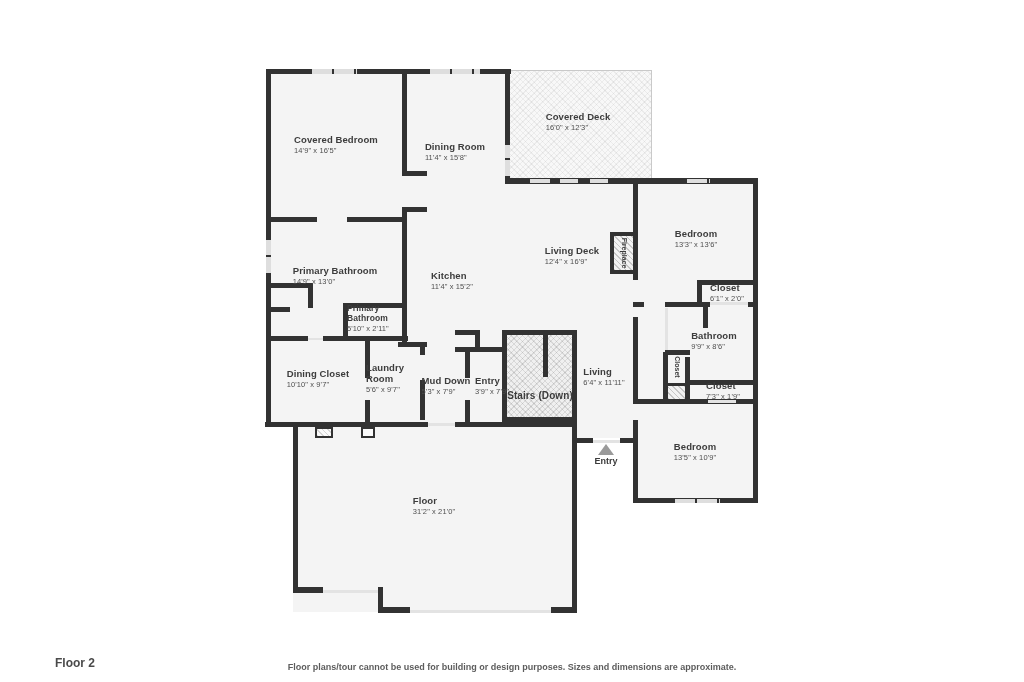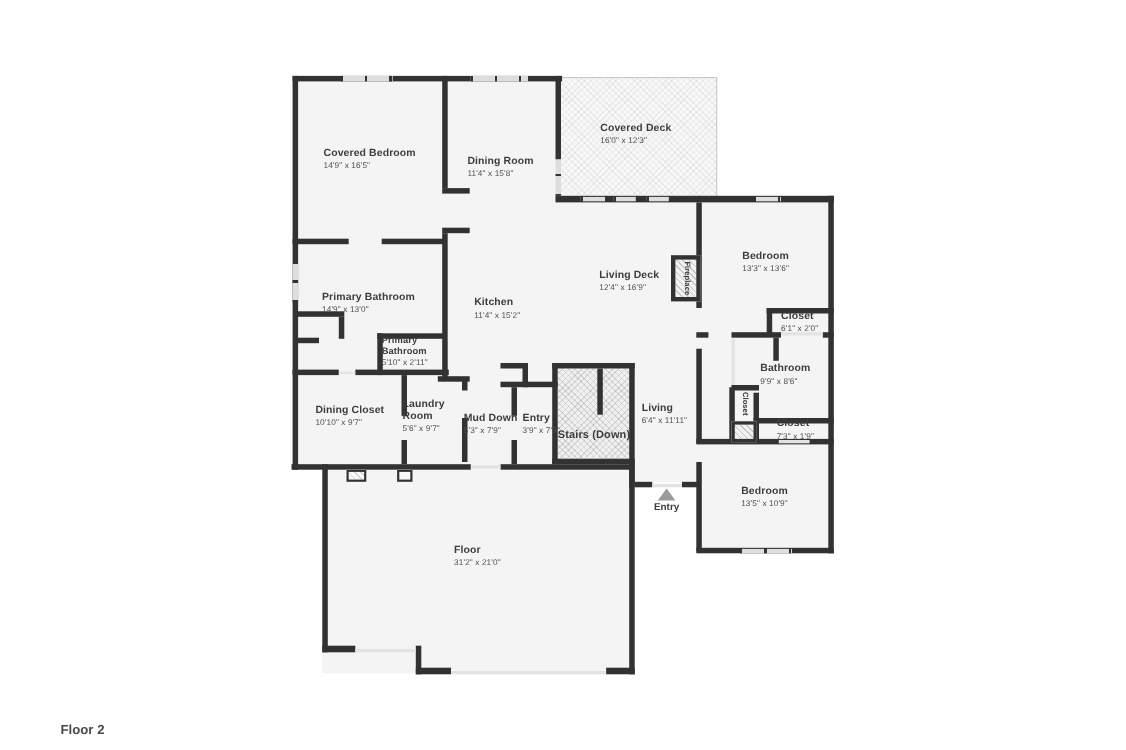--- a/index.html
+++ b/index.html
@@ -214,13 +214,14 @@
 
   <div class="vlabel" style="left:624px;top:253px;">Fireplace</div>
   <div class="vlabel" style="left:677px;top:367px;">Closet</div>
 
   <div class="entry-tri" style="left:598px;top:444px;"></div>
   <div class="room-label" style="left:606px;top:461px;">
     <div class="entry-text">Entry</div>
   </div>
 
   <div id="floor-label">Floor 2</div>
+  <div id="disclaimer">Floor plans/tour cannot be used for building or design purposes. Sizes and dimensions are approximate.</div>
 </div>
 
 </body></html>

